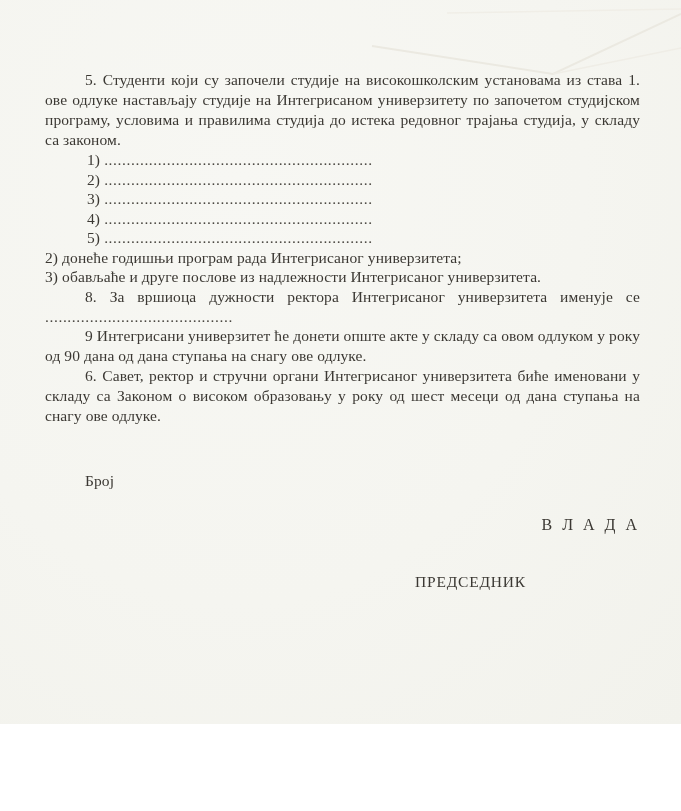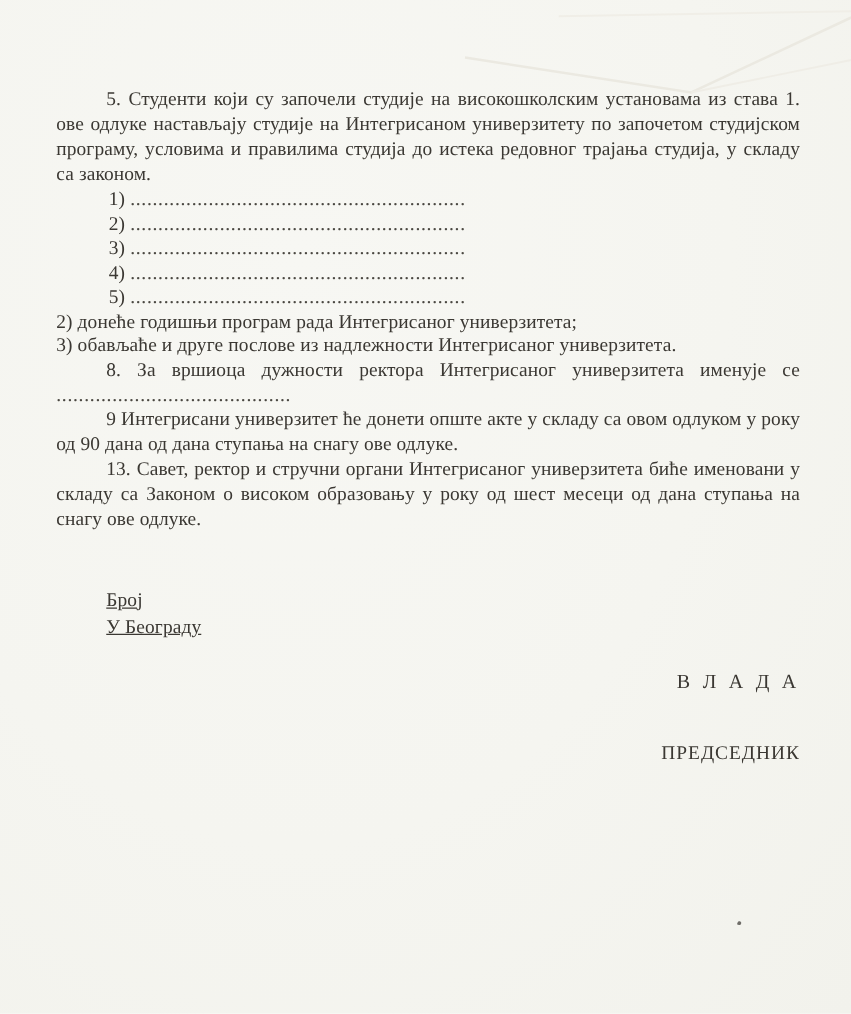--- a/index.html
+++ b/index.html
@@ -8,21 +8,21 @@
   }
   body {
     width: 681px;
     height: 811px;
     overflow: hidden;
     font-family: "Liberation Serif", "DejaVu Serif", serif;
   }
   .page {
     position: relative;
     width: 681px;
-    height: 811px;
+    height: 724px;
     background: radial-gradient(ellipse at 35% 25%, #f7f7f3 0%, #f5f5f0 55%, #f2f2ec 100%);
     color: #3b3833;
     overflow: hidden;
   }
   .crease {
     position: absolute;
     top: 0;
     left: 0;
     pointer-events: none;
   }
@@ -66,34 +66,32 @@
   }
   .dots-line {
     line-height: 19px;
   }
   .footer-block {
     margin-top: 44px;
     margin-left: 40px;
   }
   .footer-block div {
     line-height: 21px;
-    text-decoration: underline;
   }
   .vlada {
     margin-top: 24px;
     text-align: right;
     letter-spacing: 3px;
     font-size: 16px;
   }
   .predsednik-row {
     margin-top: 37px;
     padding-left: 370px;
     letter-spacing: 0.8px;
     font-size: 15.5px;
-    text-align: right;
   }
   .speck {
     position: absolute;
     left: 590px;
     top: 737px;
     width: 3px;
     height: 3px;
     border-radius: 50% 50% 50% 0;
     background: #6f6d68;
     transform: rotate(20deg);
@@ -135,26 +133,25 @@
 
 
     <p class="para subitem">2) донеће годишњи програм рада Интегрисаног универзитета;</p>
     <p class="para subitem">3) обављаће и друге послове из надлежности Интегрисаног универзитета.</p>
 
     <p class="para indent justify-last">8. За вршиоца дужности ректора Интегрисаног универзитета именује се</p>
     <div class="dots-line dots">..........................................</div>
 
     <p class="para justify indent">9 Интегрисани универзитет ће донети опште акте у складу са овом одлуком у року од 90 дана од дана ступања на снагу ове одлуке.</p>
 
-    <p class="para justify indent">13. Савет, ректор и стручни органи Интегрисаног универзитета биће именовани у складу са Законом о високом образовању у року од шест месеци од дана ступања на снагу ове одлуке.</p>
+    <p class="para justify indent">6. Савет, ректор и стручни органи Интегрисаног универзитета биће именовани у складу са Законом о високом образовању у року од шест месеци од дана ступања на снагу ове одлуке.</p>
 
 
     <div class="footer-block">
       <div>Број</div>
-      <div>У Београду</div>
     </div>
 
     <div class="vlada">В Л А Д А</div>
 
     <div class="predsednik-row">
       <span>ПРЕДСЕДНИК</span>
     </div>
 
   </div>
 

